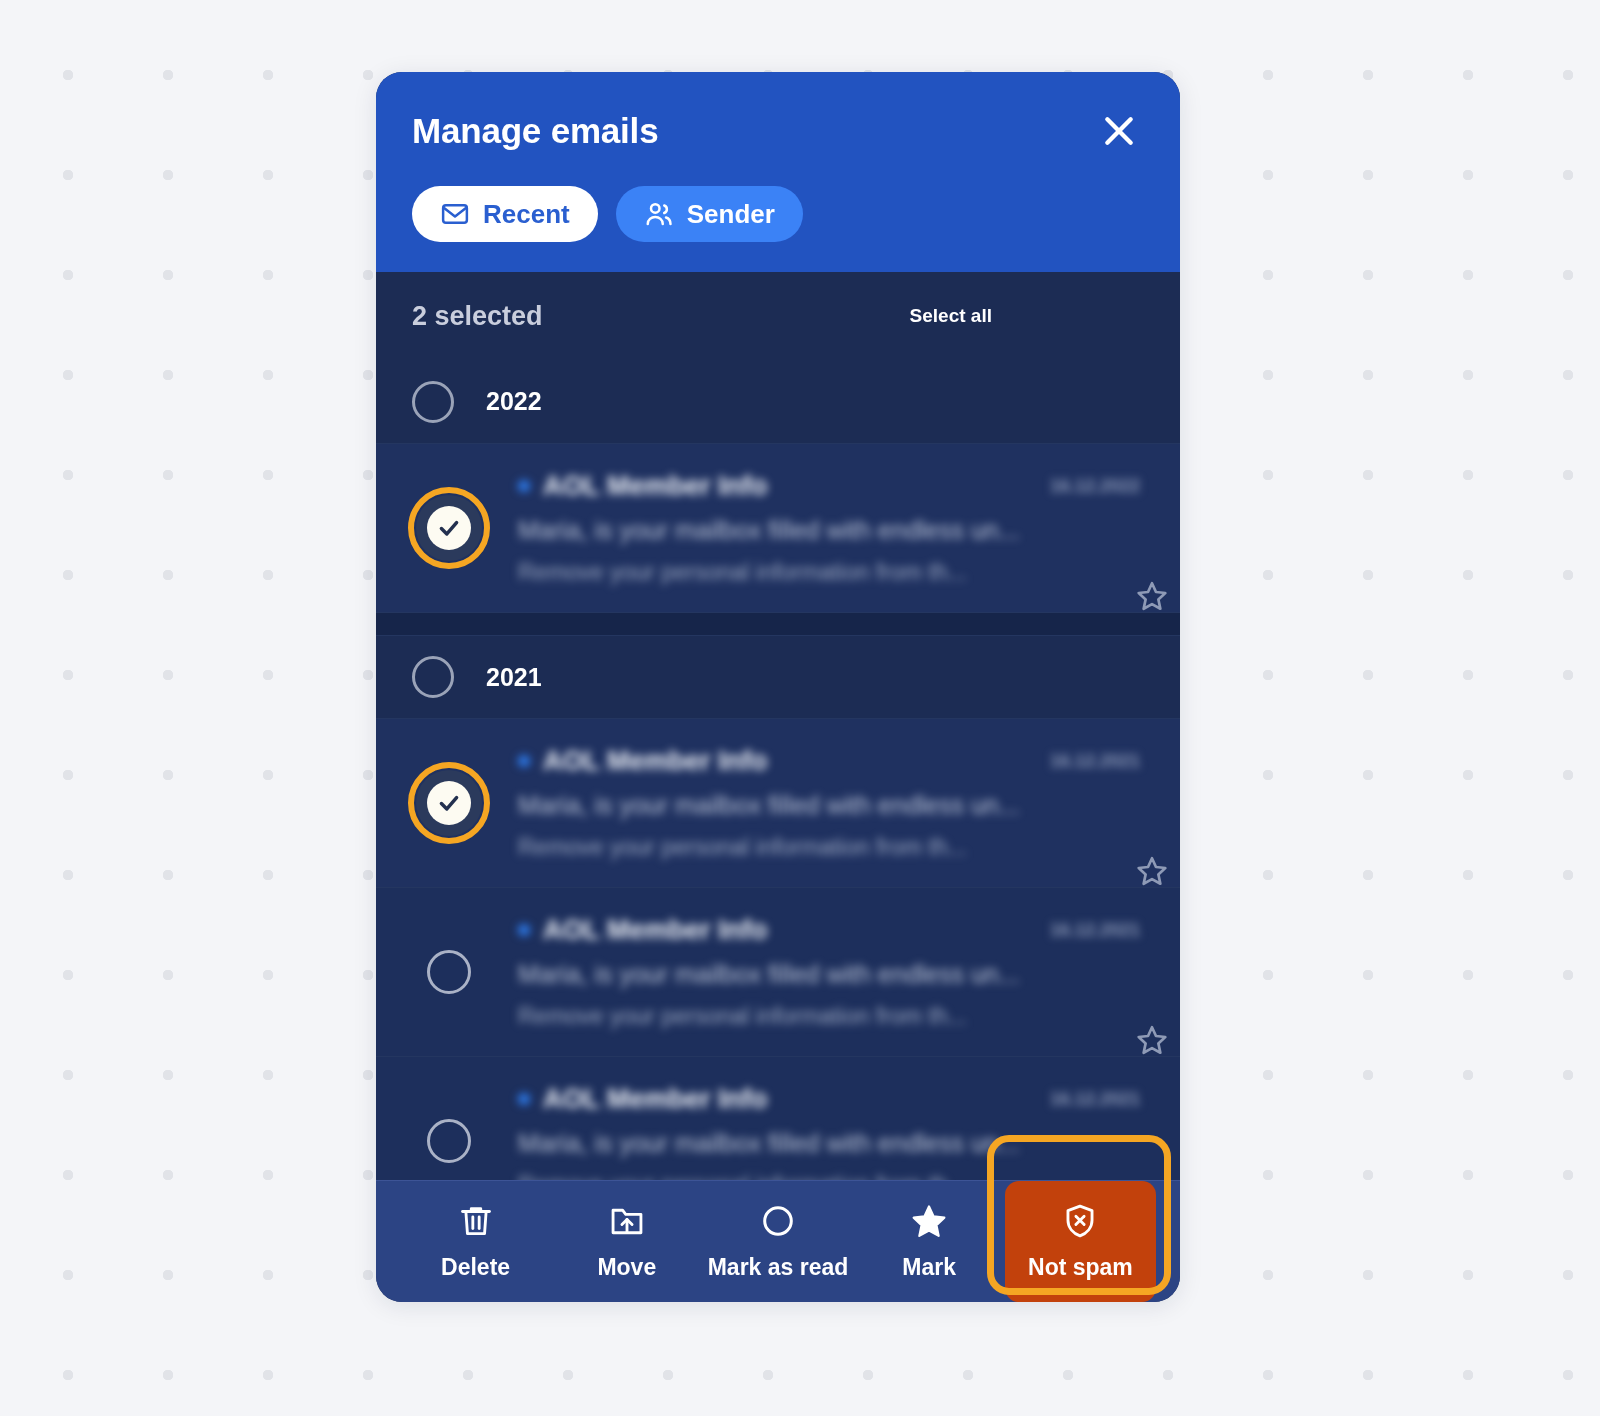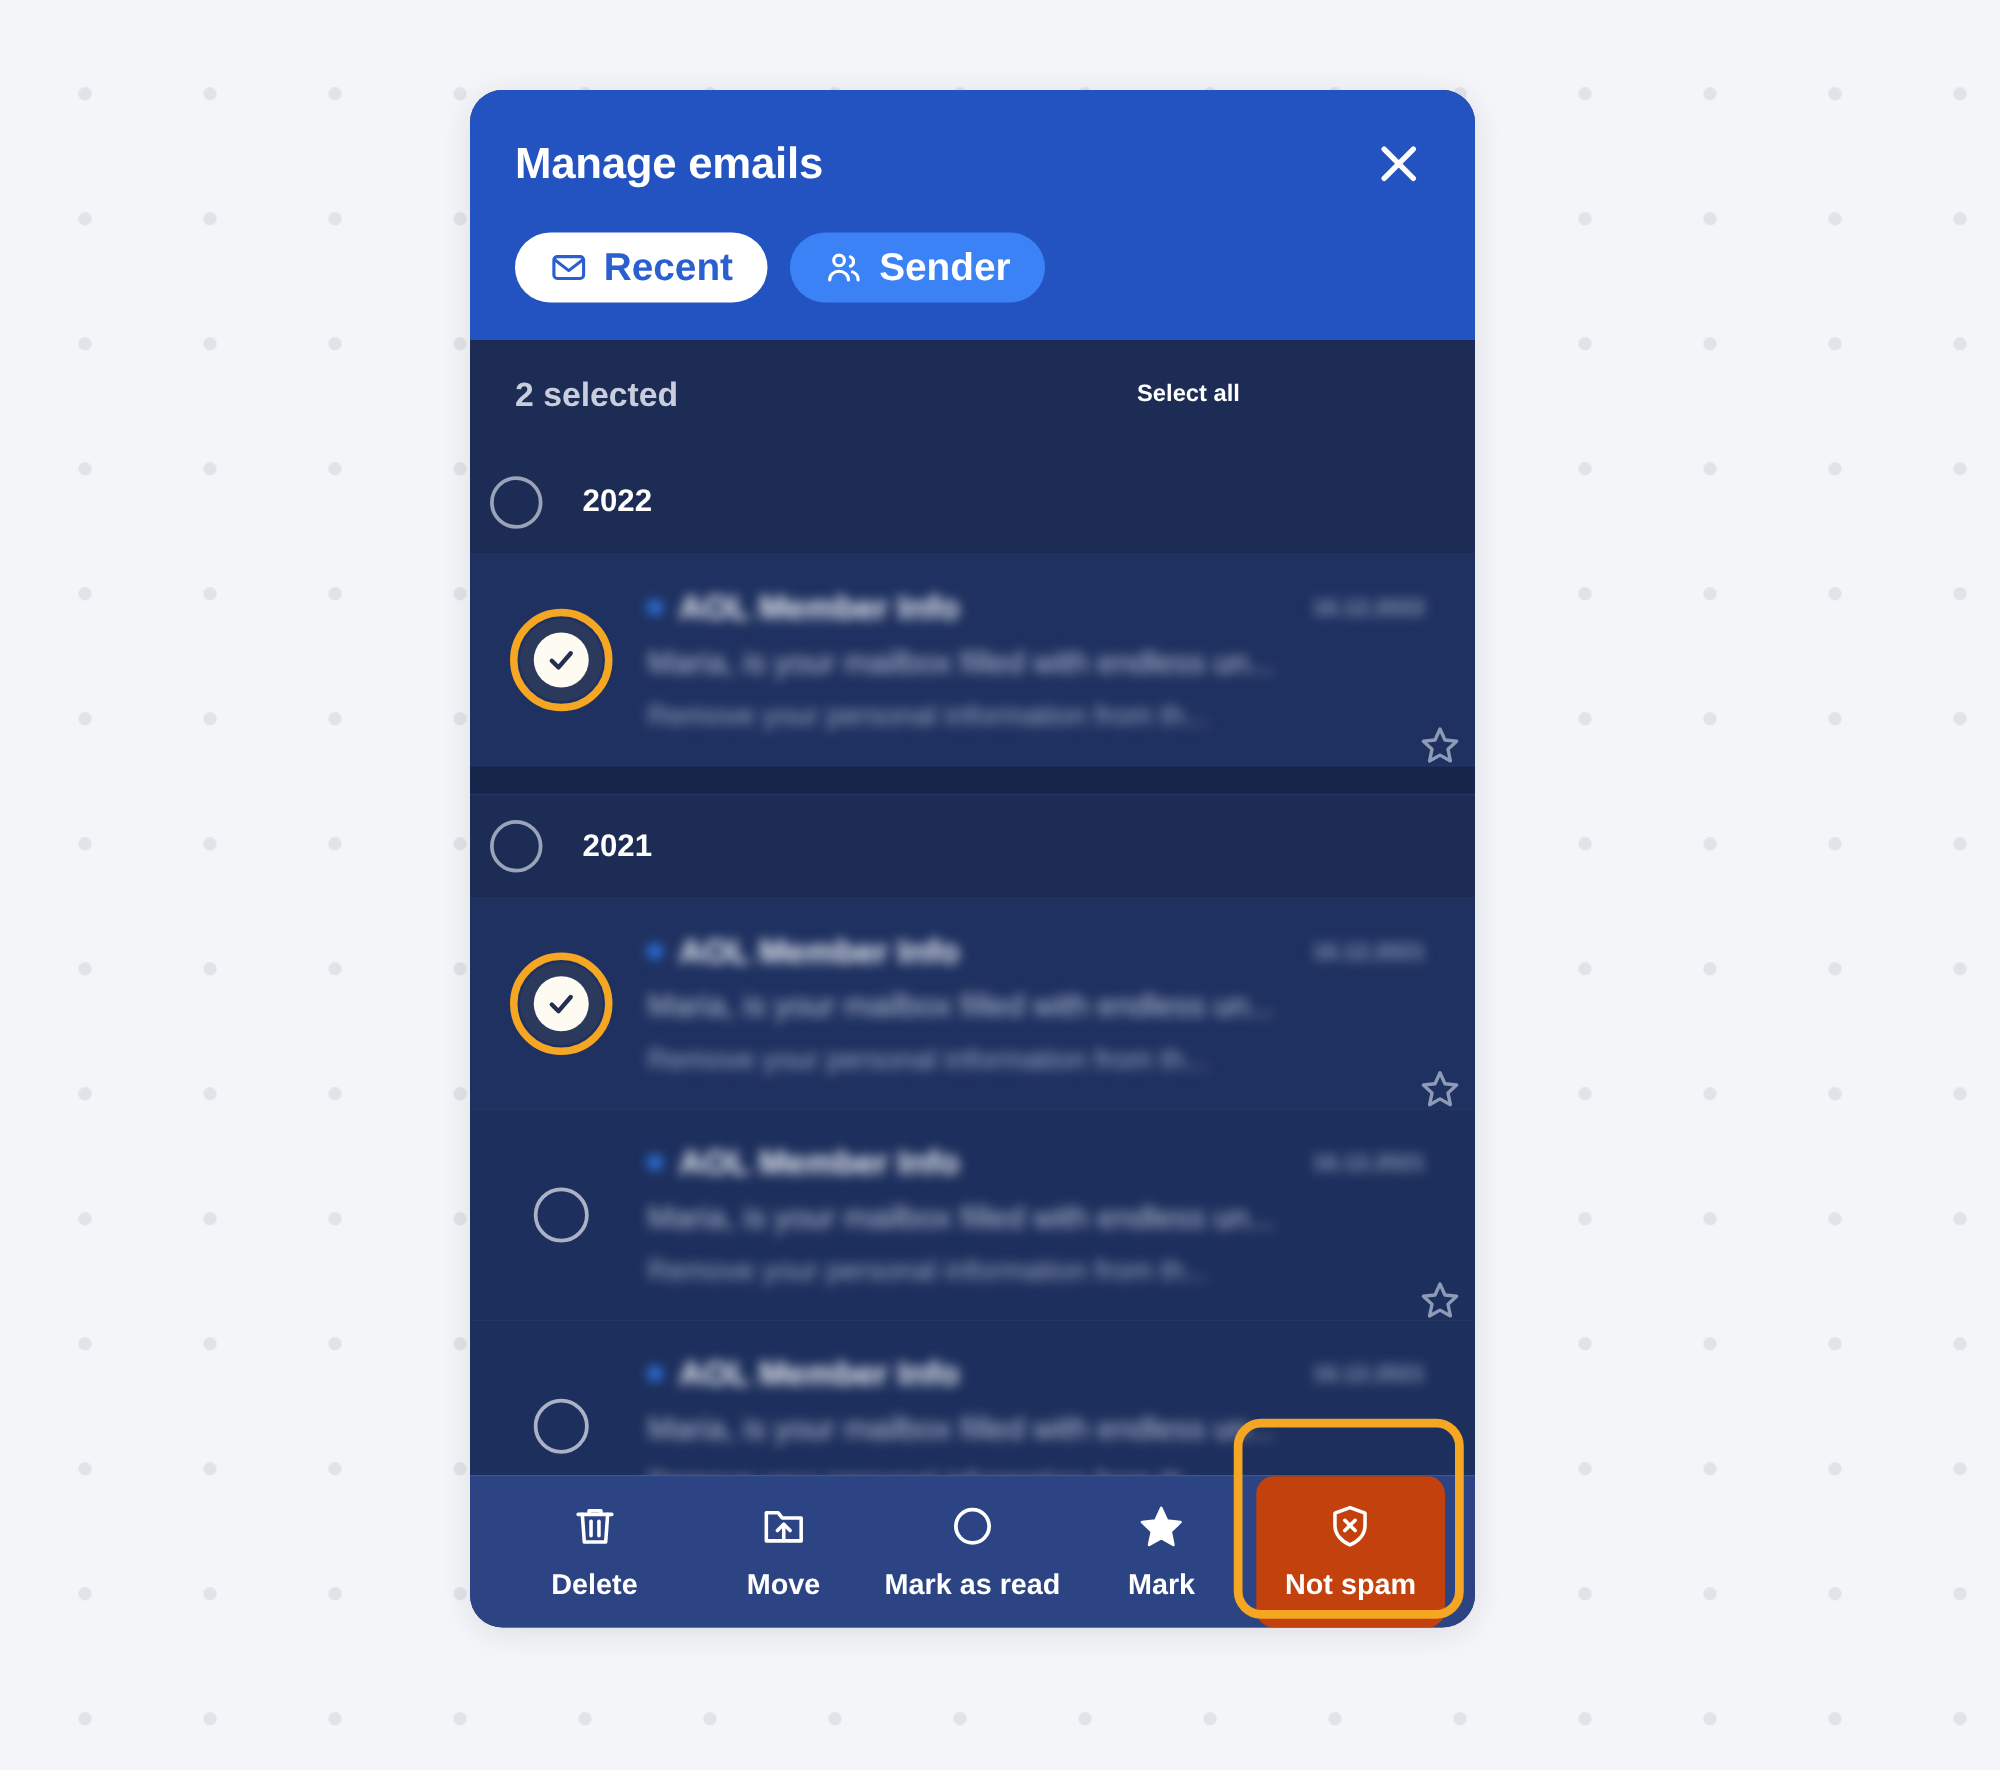--- a/index.html
+++ b/index.html
@@ -69,21 +69,21 @@
     gap: 18px;
     margin-top: 24px;
   }
   .tab {
     display: flex;
     align-items: center;
     gap: 13px;
     height: 56px;
     padding: 0 28px;
     border-radius: 28px;
-    font-size: 31px;
+    font-size: 26px;
     font-weight: bold;
     cursor: pointer;
     white-space: nowrap;
   }
   .tab.active {
     background: #ffffff;
     color: #2a5fd0;
   }
   .tab.inactive {
     background: #3b82f6;
@@ -119,21 +119,21 @@
     flex: 1 1 auto;
     background: #1c2c54;
     overflow: hidden;
     position: relative;
   }
 
   .year-row {
     display: flex;
     align-items: center;
     height: 84px;
-    padding-left: 16px;
+    padding-left: 36px;
     background: #1c2c54;
     border-bottom: 1px solid #243660;
     cursor: pointer;
   }
   .year-row.second { border-top: 1px solid #243660; }
   .year-label {
     color: #ffffff;
     font-size: 25px;
     font-weight: bold;
     margin-left: 32px;

